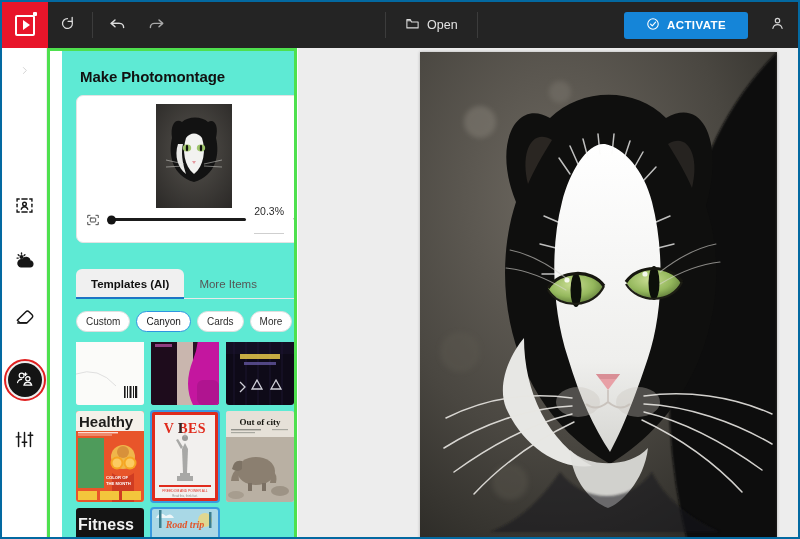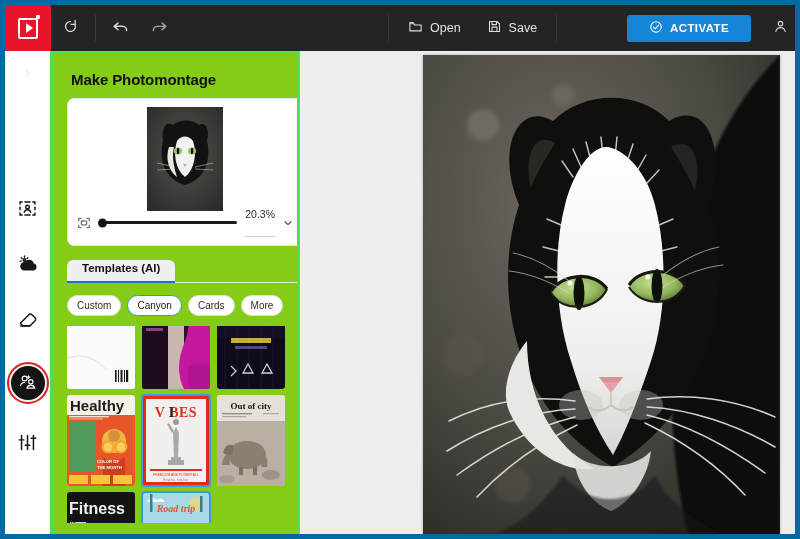--- a/index.html
+++ b/index.html
@@ -7,21 +7,21 @@
     width: 800px; height: 539px;
     font-family: "Liberation Sans", sans-serif;
     background: #ffffff;
     overflow: hidden;
   }
 
   #app {
     position: relative;
     width: 800px; height: 539px;
     background: #fdfdfd;
-    border: 5px solid #0369a1;
+    border: 2px solid #0369a1;
     overflow: hidden;
   }
 
   
   .topbar {
     position: absolute; left: 0; top: 0;
     width: 800px; height: 46px;
     background: #242424;
     display: flex; align-items: center;
   }
@@ -138,23 +138,23 @@
 
   
   .panel-outline {
     position: absolute; left: 45px; top: 46px;
     width: 250px; height: 492px;
     border: 3px solid #4ee04e;
     background: #ffffff;
     overflow: hidden;
   }
   .panel-inner {
-    position: absolute; left: 0; top: 0;
+    position: absolute; left: 12px; top: 0;
     width: 264px; height: 486px;
-    background: #84cc16;
+    background: #5eead4;
     padding: 0 14px;
     overflow: hidden;
   }
   .panel-title {
     font-size: 15px; font-weight: bold;
     color: #111; letter-spacing: -0.1px;
     margin: 17px 0 10px 4px;
   }
 
   
@@ -203,23 +203,24 @@
 
   
   .tabs {
     display: flex; align-items: flex-end;
     border-bottom: 1px solid #e9e9e9;
     position: relative;
     margin-bottom: 12px;
   }
   .tab {
     font-size: 11.5px; color: #555;
-    padding: 2px 15px 8px;
-    cursor: pointer;
-    position: relative;
+    padding: 9px 15px 8px;
+    cursor: pointer;
+    position: relative;
+    margin-top: 12px;
   }
   .tab.active {
     color: #111; font-weight: bold;
     background: #f0f0f0;
     border-radius: 6px 6px 0 0;
   }
   .tab.active::after {
     content: "";
     position: absolute; left: 0; right: 0; bottom: -1px;
     height: 2px; background: #1d74c4;
@@ -329,30 +330,20 @@
     <div class="tb-labeled">
       <span>
         <svg width="15" height="15" viewBox="0 0 24 24" fill="none" stroke="#dcdcdc" stroke-width="1.7" stroke-linejoin="round">
           <path d="M3 7.5h6l1.8 2.2H21V19H3z"></path>
             <path d="M3 7.5V5.5h5l1.6 2"></path>
         </svg>
       </span>
       <span>Open</span>
     </div>
 
-    <div class="tb-labeled">
-      <span>
-        <svg width="15" height="15" viewBox="0 0 24 24" fill="none" stroke="#dcdcdc" stroke-width="1.7" stroke-linejoin="round">
-          <path d="M4 4h12l4 4v12H4z"></path>
-            <rect x="8" y="4" width="7" height="5"></rect>
-            <rect x="8" y="13" width="8" height="7"></rect>
-        </svg>
-      </span>
-      <span>Save</span>
-    </div>
 
     <div class="tb-sep"></div>
 
     <div class="spacer"></div>
 
     <div class="activate-btn">
       <span>
         <svg width="14" height="14" viewBox="0 0 24 24" fill="none" stroke="#ffffff" stroke-width="1.9" stroke-linecap="round" stroke-linejoin="round">
           <circle cx="12" cy="12" r="9"></circle>
             <polyline points="7.8,12.3 10.8,15.3 16.4,8.8"></polyline>
@@ -492,20 +483,21 @@
           <span class="zoom-chev">
             <svg width="10" height="10" viewBox="0 0 24 24" fill="none" stroke="#4a4a4a" stroke-width="2.6" stroke-linecap="round" stroke-linejoin="round">
               <polyline points="5,9 12,16 19,9"></polyline>
             </svg>
           </span>
         </div>
       </div>
 
       <div class="tabs">
         <div class="tab active">Templates (AI)</div>
+        <div class="tab">More Items</div>
       </div>
 
       <div class="chips">
         <div class="chip">Custom</div>
         <div class="chip selected">Canyon</div>
         <div class="chip">Cards</div>
         <div class="chip">More</div>
       </div>
 
       <div class="grid-wrap">

